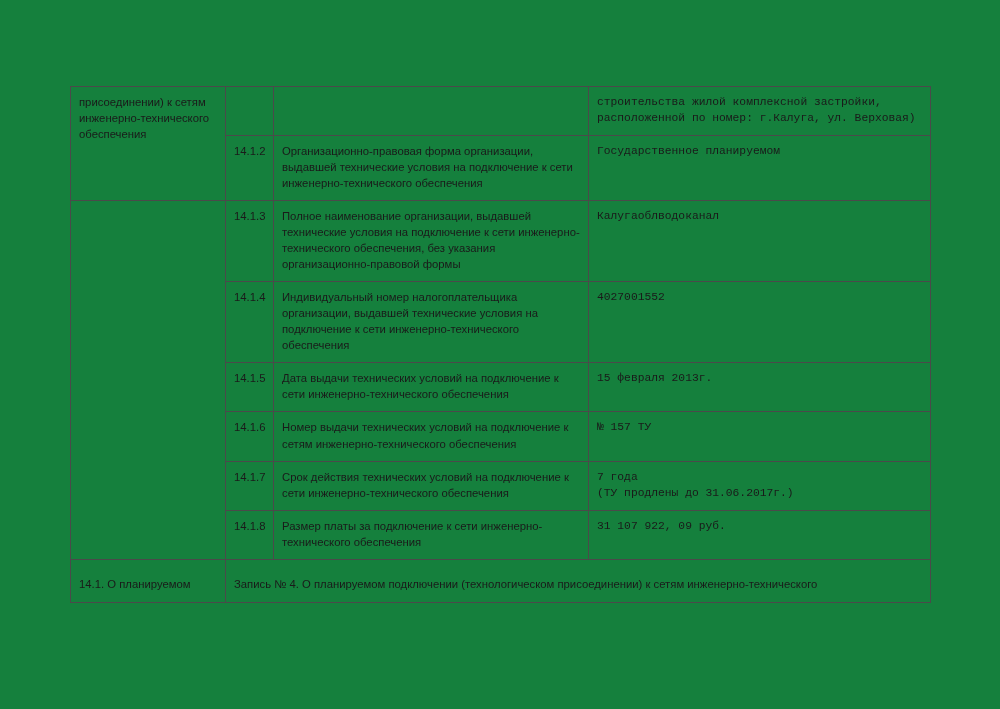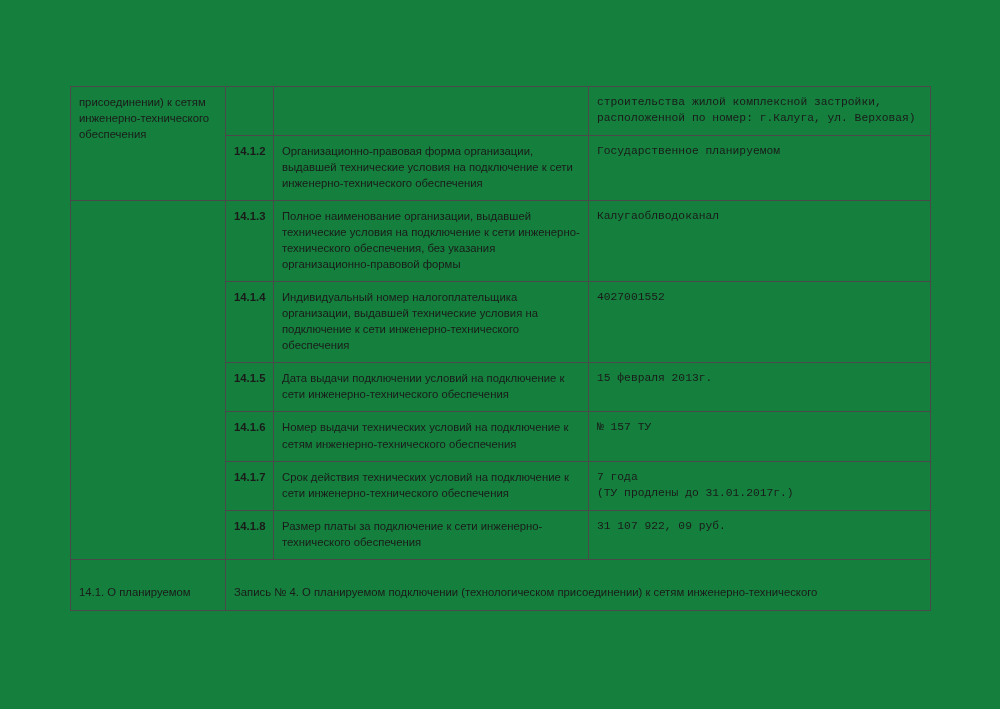--- a/index.html
+++ b/index.html
@@ -40,23 +40,23 @@
   .col-label { width: 155px; }
   .col-num   { width: 48px; }
   .col-desc  { width: 315px; }
   .col-value { width: 342px; }
 
   
   .cell-nb-top { border-top: none; }
   .cell-nb-bottom { border-bottom: none; }
 
   .value-line { display: block; font-family: Liberation Mono, monospace; }
-  .num-cell { text-align: right; white-space: nowrap; font-weight: bold; }
+  .num-cell { text-align: right; white-space: nowrap; }
   .last-row td {
-    padding-top: 24px;
+    padding-top: 16px;
     padding-bottom: 10px;
   }
   .span-cell { }
 </style>
 </head>
 <body>
 
 <div class="page">
   <table class="doc-table">
     <colgroup>
@@ -97,40 +97,40 @@
       <tr>
         <td class="num-cell">14.1.4</td>
         <td>Индивидуальный номер налогоплательщика организации, выдавшей технические условия на подключение к сети инженерно-технического обеспечения</td>
         <td>
           <span class="value-line">4027001552</span>
         </td>
       </tr>
 
       <tr>
         <td class="num-cell">14.1.5</td>
-        <td>Дата выдачи подключении условий на подключение к сети инженерно-технического обеспечения</td>
+        <td>Дата выдачи технических условий на подключение к сети инженерно-технического обеспечения</td>
         <td>
           <span class="value-line">15 февраля 2013г.</span>
         </td>
       </tr>
 
       <tr>
         <td class="num-cell">14.1.6</td>
         <td>Номер выдачи технических условий на подключение к сетям инженерно-технического обеспечения</td>
         <td>
           <span class="value-line">№ 157 ТУ</span>
         </td>
       </tr>
 
       <tr>
         <td class="num-cell">14.1.7</td>
         <td>Срок действия технических условий на подключение к сети инженерно-технического обеспечения</td>
         <td>
           <span class="value-line">7 года</span>
-          <span class="value-line">(ТУ продлены до 31.01.2017г.)</span>
+          <span class="value-line">(ТУ продлены до 31.06.2017г.)</span>
         </td>
       </tr>
 
       <tr>
         <td class="num-cell">14.1.8</td>
         <td>Размер платы за подключение к сети инженерно-технического обеспечения</td>
         <td>
           <span class="value-line">31 107 922, 09 руб.</span>
         </td>
       </tr>

